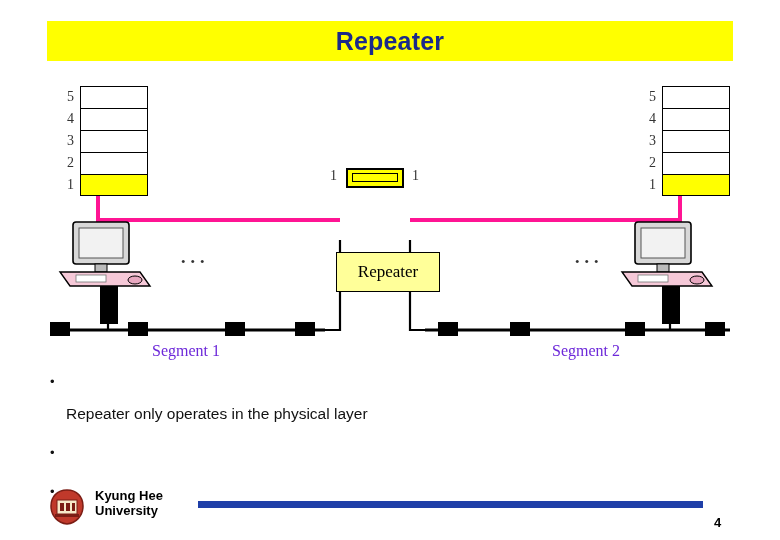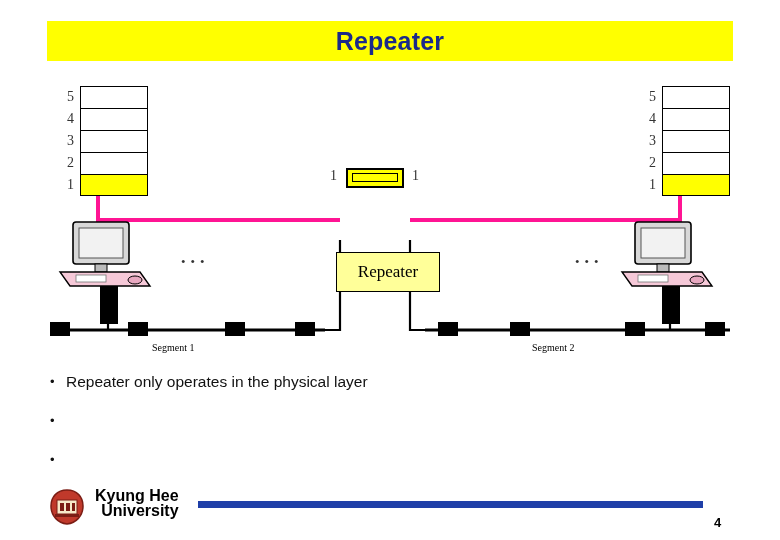--- a/index.html
+++ b/index.html
@@ -103,22 +103,22 @@
     display: flex;
     align-items: center;
     justify-content: center;
     font-family: "Liberation Serif", serif;
     font-size: 17px;
     color: #000;
   }
   .seg-label {
     position: absolute;
     font-family: "Liberation Serif", serif;
-    font-size: 10px;
-    color: #000000;
+    font-size: 16px;
+    color: #6d28d9;
   }
   .dots {
     position: absolute;
     font-family: "Liberation Serif", serif;
     font-size: 26px;
     letter-spacing: 3px;
     color: #333;
   }
   
   .bullets {
@@ -136,38 +136,38 @@
   }
   .bullet .dot {
     width: 16px;
     flex: none;
     font-size: 13px;
     line-height: 20px;
     color: #111;
   }
   .bullet .txt {
     line-height: 20px;
+    margin-top: 32px;
   }
   
   .footer-logo {
     position: absolute;
     left: 48px;
     top: 488px;
     width: 38px;
     height: 38px;
   }
   .footer-univ {
     position: absolute;
     left: 95px;
     top: 488px;
-    font-size: 16px;
+    font-size: 13px;
     font-weight: bold;
     color: #000;
     line-height: 15px;
-    text-align: right;
   }
   .footer-rule {
     position: absolute;
     left: 198px;
     top: 501px;
     width: 505px;
     height: 7px;
     background: #1f3fa8;
   }
   .page-num {
@@ -297,21 +297,21 @@
     <div class="repeater-box" style="left:296px; top:180px; width:102px; height:38px;">
       <span>Repeater</span>
     </div>
 
     
     <div class="dots" style="left:140px; top:168px;">...</div>
     <div class="dots" style="left:534px; top:168px;">...</div>
 
     
     <div class="seg-label" style="left:112px; top:270px;">Segment 1</div>
-    <div class="seg-label" style="left:492px; top:270px;">Segment 2</div>
+    <div class="seg-label" style="left:512px; top:270px;">Segment 2</div>
   </div>
 
   <div class="bullets">
     <div class="bullet">
       <span class="dot">•</span>
       <span class="txt">Repeater only operates in the physical layer</span>
     </div>
     <div class="bullet">
       <span class="dot">•</span>
     </div>

